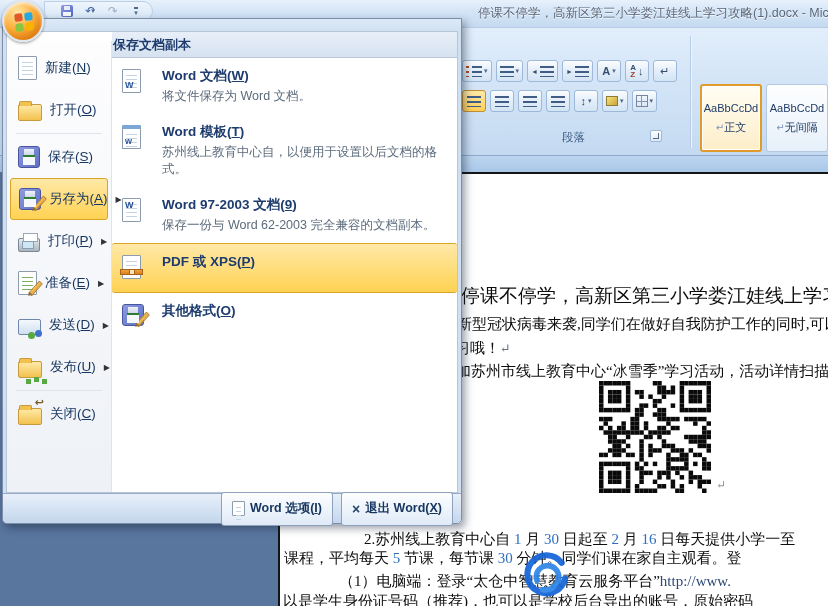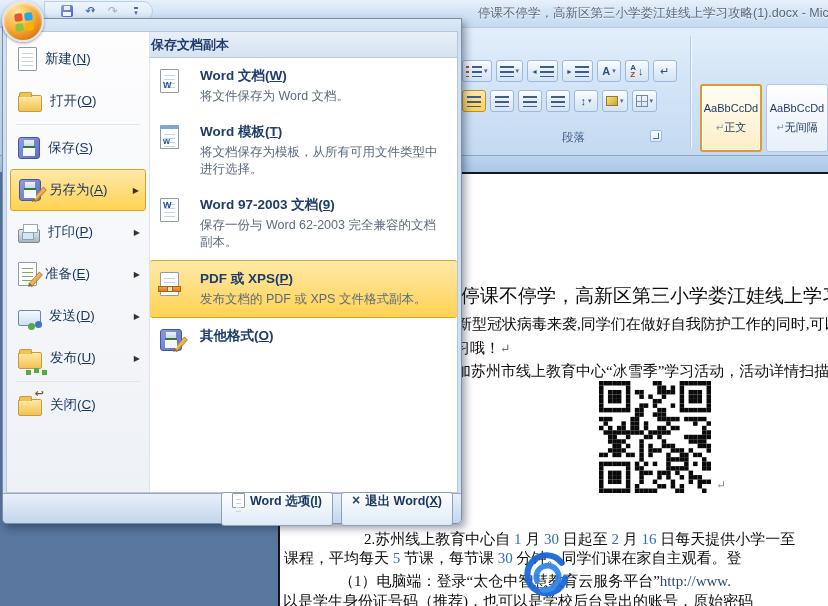--- a/index.html
+++ b/index.html
@@ -79,42 +79,42 @@
   .qr { position:absolute; left:599px; top:381px; width:112px; height:112px; background:#fff; }
   .qr-mark { position:absolute; left:716px; top:478px; font-size:12px; color:#8a96a6;
     font-family:"Liberation Serif","DejaVu Serif",serif; }
   .watermark { position:absolute; left:512px; top:546px; width:68px; height:56px; opacity:.93; }
 
   
   .menu { position:absolute; left:2px; top:18px; width:460px; height:506px; z-index:50;
     background:linear-gradient(#dce9f7,#cfe0f3 14px,#cfe0f3); border:1px solid #7f8ea8; border-radius:0 0 5px 5px;
     box-shadow:3px 4px 8px rgba(20,30,50,.45); display:flex; flex-direction:column; }
   .menu-body { flex:1; display:flex; margin:12px 3px 0 3px; border:1px solid #b9c6d8; background:#fff; }
-  .menu-left { width:143px; background:linear-gradient(#fdfdfe,#eef1f6); border-right:1px solid #dfe3ea;
-    padding:6px 3px; display:flex; flex-direction:column; }
+  .menu-left { width:105px; background:linear-gradient(#fdfdfe,#eef1f6); border-right:1px solid #dfe3ea;
+    padding:6px 3px; display:flex; flex-direction:column;margin-top:9px; }
   .mi { display:flex; align-items:center; gap:8px; height:42px; padding:0 4px 0 8px; border-radius:3px;
     font-size:13.5px; color:#16365f; position:relative; }
   .mi.sel { background:linear-gradient(#ffe9a8,#ffd252); border:1px solid #d8a528; }
   .mi .lbl { flex:1; white-space:nowrap; }
   .mi .arr { font-size:8px; color:#333; margin-right:2px; }
   .msep { height:1px; background:#dfe3ea; margin:2px 6px; }
 
   .submenu { flex:1; display:flex; flex-direction:column; }
   .sub-header { height:26px; line-height:26px; padding-left:1px; font-size:13px; font-weight:bold; color:#1e3c6e;
     background:linear-gradient(#e8eff8,#d5e2f0); border-bottom:1px solid #bcc8d8; }
   .smi { display:flex; gap:10px; padding:9px 10px 9px 10px; border-radius:3px; }
   .smi.sel { background:linear-gradient(#ffe9a8,#ffd252); border-top:1px solid #d8a528; border-bottom:1px solid #d8a528; }
   .smi .txt { flex:1; }
   .smi .t { font-size:13.5px; font-weight:bold; color:#1e3c6e; margin-bottom:3px; }
   .smi .d { font-size:12.5px; color:#5c6b7c; line-height:17px; max-width:288px; }
   u { text-decoration:underline; }
 
   .menu-footer { height:30px; display:flex; align-items:center; justify-content:flex-end; gap:8px; padding:0 8px;
     background:linear-gradient(#e8f0fa,#c3d6ec); border-top:1px solid #98a8c5; border-radius:0 0 5px 5px; }
-  .fbtn { display:flex; gap:5px; height:34px; padding:0 10px; font-size:12.5px; font-weight:bold;
+  .fbtn { display:flex; align-items:center; gap:5px; height:34px; padding:0 10px; font-size:12.5px; font-weight:bold;
     color:#16365f; border:1px solid #8fa0bd; border-radius:3px; background:linear-gradient(#fdfeff,#dfeaf7); }
   .fbtn .x { font-size:14px; font-weight:bold; color:#26466d; line-height:1; }
 
   
   .ic { position:relative; display:inline-block; flex:none; }
   .ic-page { width:19px; height:24px; background:#fff; border:1px solid #8c9cae; border-radius:1px; }
   .ic-page:before { content:""; position:absolute; left:3px; right:3px; top:5px; height:14px;
     background:repeating-linear-gradient(to bottom,#c6d3e0 0 1px,transparent 1px 4px); }
   .ic-lines-g:before { background:repeating-linear-gradient(to bottom,#7eae62 0 1px,transparent 1px 4px); }
   .ic-folder { width:24px; height:17px; background:linear-gradient(#ffeaa8,#f3c24e); border:1px solid #c89a3f;
@@ -620,35 +620,34 @@
             <span style="width: 30px; padding-top: 2px;"><span class="ic ic-page"><b class="ov" style="left:2px;bottom:2px;font-size:9px;color:#2b579a;">W</b></span></span>
             <div class="txt">
               <div class="t"><span>Word 文档(</span><u>W</u><span>)</span></div>
               <div class="d">将文件保存为 Word 文档。</div>
             </div>
           </div>
           <div class="smi">
             <span style="width: 30px; padding-top: 2px;"><span class="ic ic-page" style="border-top: 4px solid rgb(125, 167, 216);"><b class="ov" style="left:2px;bottom:2px;font-size:9px;color:#2b579a;">w</b></span></span>
             <div class="txt">
               <div class="t"><span>Word 模板(</span><u>T</u><span>)</span></div>
-              <div class="d">将文档保存为模板，从所有可用文件类型中进行选择。</div>
+              <div class="d">苏州线上教育中心自，以便用于设置以后文档的格式。</div>
             </div>
           </div>
           <div class="smi">
             <span style="width: 30px; padding-top: 2px;"><span class="ic ic-page"><b class="ov" style="left:2px;top:2px;font-size:9px;color:#1f4e94;">W</b></span></span>
             <div class="txt">
               <div class="t"><span>Word 97-2003 文档(</span><u>9</u><span>)</span></div>
               <div class="d">保存一份与 Word 62-2003 完全兼容的文档副本。</div>
             </div>
           </div>
           <div class="smi sel">
             <span style="width: 30px; padding-top: 2px;"><span class="ic ic-page"><i style="position:absolute;left:-3px;right:-3px;bottom:3px;height:6px;background:linear-gradient(#f2a33c,#d97f1e);border:1px solid #a9641a;"></i><i style="position:absolute;left:6px;bottom:3px;width:6px;height:6px;background:#fbe3bb;border:1px solid #a9641a;"></i></span></span>
             <div class="txt">
               <div class="t"><span>PDF 或 XPS(</span><u>P</u><span>)</span></div>
-              <div class="d">发布文档的 PDF 或 XPS 文件格式副本。</div>
             </div>
           </div>
           <div class="smi">
             <span style="width: 30px; padding-top: 2px;"><span class="ic ic-floppy"><i class="pen"></i></span></span>
             <div class="txt">
               <div class="t"><span>其他格式(</span><u>O</u><span>)</span></div>
             </div>
           </div>
         </div>
     </div>

